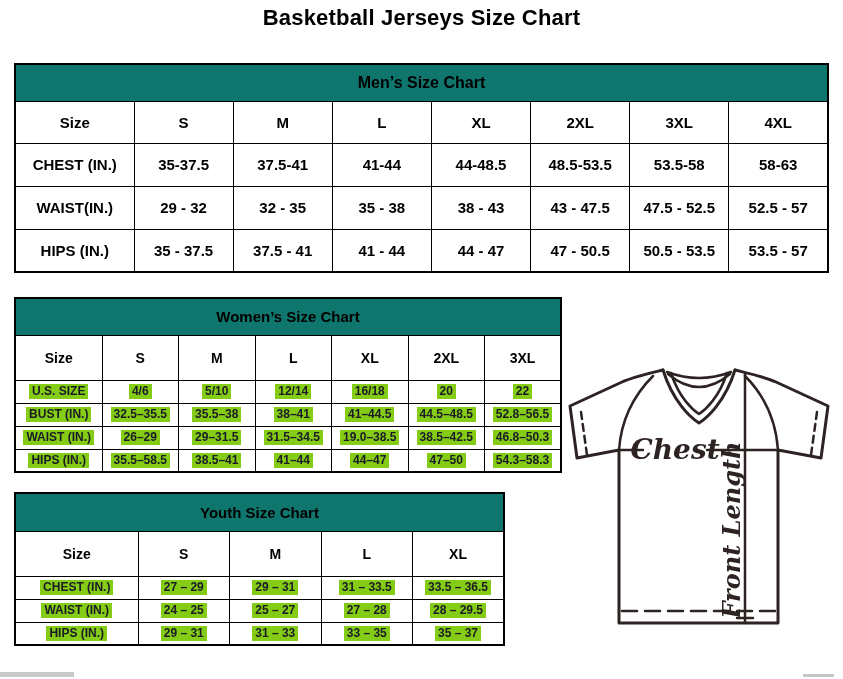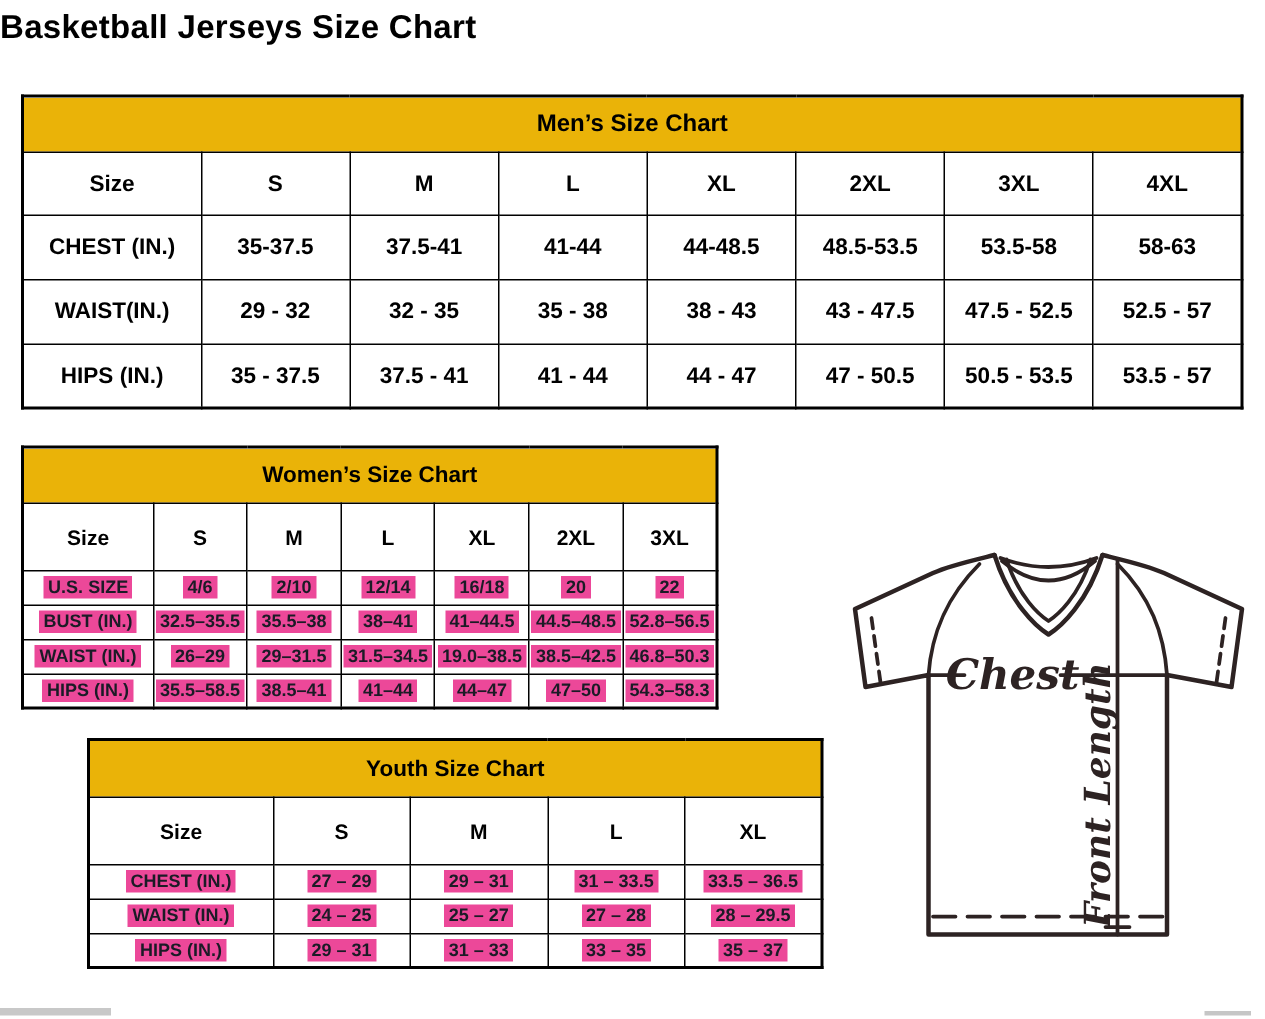--- a/index.html
+++ b/index.html
@@ -2,62 +2,62 @@
 <html><head>
 <meta charset="utf-8">
 <style>
   html,body { margin:0; padding:0; }
   body {
     width:843px; height:679px; position:relative; overflow:hidden;
     background:#ffffff; font-family:"Liberation Sans", sans-serif;
   }
   .page-title {
     position:absolute; top:5px; left:0; width:843px; margin:0;
-    font-size:22px; font-weight:bold; color:#000;
+    text-align:center; font-size:22px; font-weight:bold; color:#000;
     letter-spacing:0.2px;
   }
   table {
     position:absolute; border-collapse:collapse; table-layout:fixed;
     background:#fff; border:2px solid #000;
   }
   td {
     border:1px solid #000; text-align:center; vertical-align:middle;
     padding:0; overflow:hidden; white-space:nowrap; color:#000;
   }
-  tr.title-row td { background:#eab308; font-weight:bold;text-align:center; }
+  tr.title-row td { background:#0f766e; font-weight:bold;text-align:center; }
   tr.head-row td, tr.data-row td { font-weight:bold; }
 
   
   .mens { left:14px; top:63px; width:815px; }
   .mens .label-col { width:119px; }
   .mens tr.title-row { height:37px; } .mens tr.title-row td { font-size:16px; }
   .mens tr.head-row  { height:42px; } .mens tr.head-row td  { font-size:15px; }
   .mens tr.data-row  { height:43px; } .mens tr.data-row td  { font-size:15px; }
 
   
-  .womens { left:14px; top:297px; width:465px;border-radius:25px; }
+  .womens { left:14px; top:297px; width:548px;border-radius:25px; }
   .womens .label-col { width:87px; }
   .womens tr.title-row { height:37px; } .womens tr.title-row td { font-size:15px; }
   .womens tr.head-row  { height:45px; } .womens tr.head-row td  { font-size:14px; }
   .womens tr.data-row  { height:23px; }
   .womens tr.data-row td { font-size:12px; color:#1b1b26; }
   .womens td.rowlabel { font-size:11px; }
 
   
-  .youth { left:14px; top:492px; width:491px;margin-left:44px; }
+  .youth { left:14px; top:492px; width:491px; }
   .youth .label-col { width:123px; }
   .youth tr.title-row { height:38px; } .youth tr.title-row td { font-size:15px; }
   .youth tr.head-row  { height:45px; } .youth tr.head-row td  { font-size:14px; }
   .youth tr.data-row  { height:23px; }
   .youth tr.data-row td { font-size:12px; color:#1b1b26; }
   .youth td.rowlabel { font-size:11.5px; }
 
   
   .womens tr.data-row td span, .youth tr.data-row td span {
-    background:#ec4899; padding:0 3px; display:inline-block; line-height:15px;
+    background:#84cc16; padding:0 3px; display:inline-block; line-height:15px;
   }
 
   .jersey-diagram { position:absolute; left:555px; top:360px; width:288px; height:320px; }
   .jersey-diagram text {
     font-family:"DejaVu Serif", serif; font-weight:bold; font-style:italic;
     fill:#2d2323;
   }
 
   .scroll-frag-left  { position:absolute; left:0;    top:672px; width:74px; height:5px; background:#c8c8c8; }
   .scroll-frag-right { position:absolute; left:803px; top:674px; width:31px; height:3px; background:#c6c6c6; }
@@ -133,21 +133,21 @@
         <td>S</td>
         <td>M</td>
         <td>L</td>
         <td>XL</td>
         <td>2XL</td>
         <td>3XL</td>
       </tr>
       <tr class="data-row">
         <td class="rowlabel"><span>U.S. SIZE</span></td>
         <td><span>4/6</span></td>
-        <td><span>2/10</span></td>
+        <td><span>5/10</span></td>
         <td><span>12/14</span></td>
         <td><span>16/18</span></td>
         <td><span>20</span></td>
         <td><span>22</span></td>
       </tr>
       <tr class="data-row">
         <td class="rowlabel"><span>BUST (IN.)</span></td>
         <td><span>32.5–35.5</span></td>
         <td><span>35.5–38</span></td>
         <td><span>38–41</span></td>

